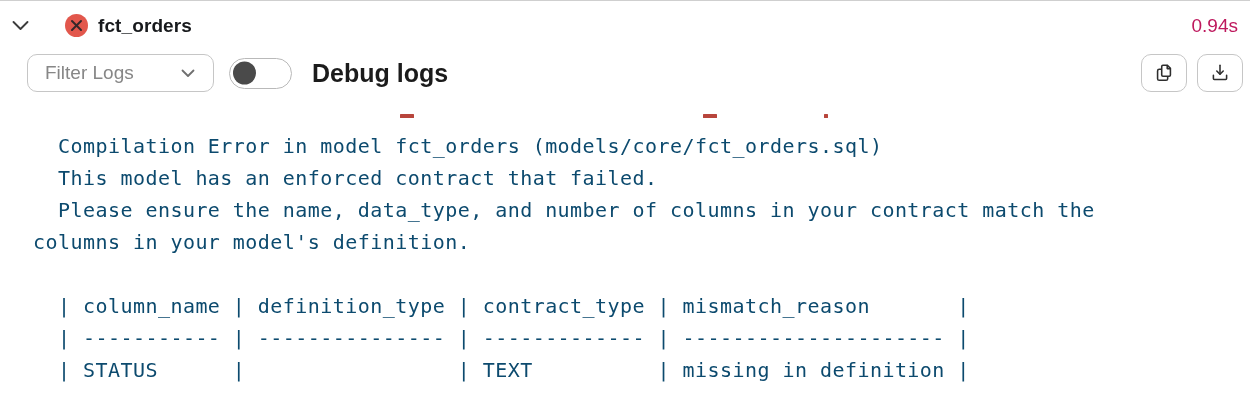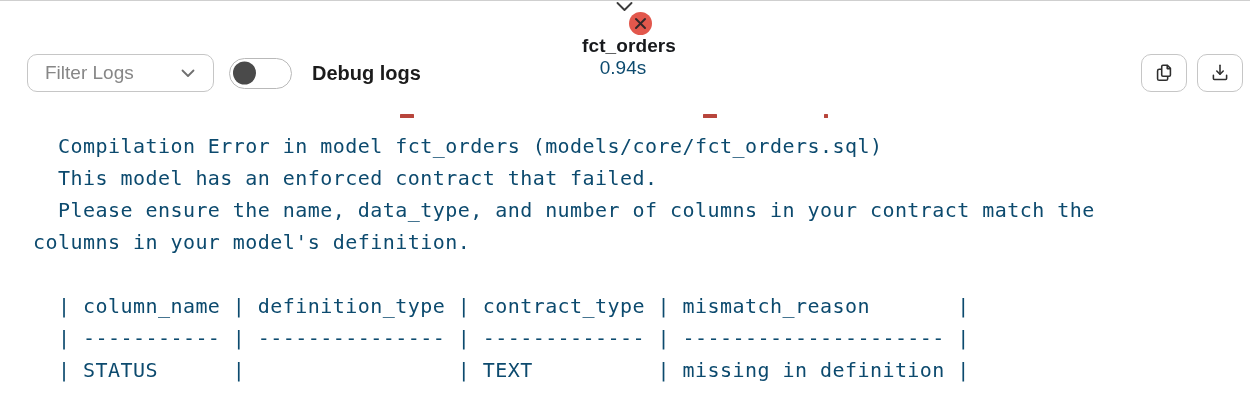--- a/index.html
+++ b/index.html
@@ -2,35 +2,35 @@
 <html><head>
 <meta charset="utf-8">
 <style>
   * { margin: 0; padding: 0; box-sizing: border-box; }
   html, body { background: #ffffff; }
   body { width: 1250px; height: 404px; font-family: "Liberation Sans", sans-serif; overflow: hidden; }
 
   .panel { position: relative; width: 1250px; height: 404px; background: #fff; border-top: 1px solid #cfcfcf; overflow: hidden; }
 
   
-  .header-row { height: 49px; display: flex; align-items: center; padding: 0 10px 0 8px; flex-direction: column; }
+  .header-row { height: 49px; display: flex; align-items: center; padding: 0 10px 0 8px; }
   .collapse-btn { width: 24px; height: 24px; border: none; background: transparent; display: flex; align-items: center; justify-content: center; cursor: pointer; color: #3c3c3c; }
   .status-badge { width: 23px; height: 23px; border-radius: 50%; background: #e2574c; margin-left: 33px; display: flex; align-items: center; justify-content: center; flex: none; }
   .run-title { margin-left: 10px; font-size: 19px; font-weight: 700; color: #17191c; letter-spacing: 0.1px; }
   .header-spacer { flex: 1; }
-  .run-duration { font-size: 19px; font-weight: 400; color: #0c4a6e; margin-right: 2px; text-align: right; }
+  .run-duration { font-size: 19px; font-weight: 400; color: #be185d; margin-right: 2px; text-align: right; }
 
   
   .toolbar-row { height: 46px; display: flex; align-items: center; padding: 0 7px 0 27px; }
   .filter-btn { width: 187px; height: 38px; border: 1.5px solid #c6c6c6; border-radius: 10px; background: #fff; display: flex; align-items: center; justify-content: space-between; padding: 0 18px 0 17px; cursor: pointer; }
   .filter-btn .label { font-size: 19px; color: #878787; font-weight: 500; }
   .filter-btn .chev { color: #6f6f6f; display: flex; }
   .toggle { margin-left: 15px; width: 63px; height: 31px; border: 1.5px solid #b9b9b9; border-radius: 17px; background: #fff; position: relative; cursor: pointer; flex: none; }
   .toggle .knob { position: absolute; left: 3px; top: 50%; transform: translateY(-50%); width: 23px; height: 23px; border-radius: 50%; background: #4a4a4a; }
-  .toggle-label { margin-left: 20px; font-size: 20px; font-weight: 700; color: #1b1b1b; }
+  .toggle-label { margin-left: 20px; font-size: 25px; font-weight: 700; color: #1b1b1b; }
   .toolbar-spacer { flex: 1; }
   .icon-btn { width: 46px; height: 38px; border: 1.5px solid #c6c6c6; border-radius: 10px; background: #fff; display: flex; align-items: center; justify-content: center; cursor: pointer; color: #2e2e2e; }
   .icon-btn + .icon-btn { margin-left: 10px; }
 
   
   .log-area { position: relative; height: 309px; display: flex; align-items: flex-start; padding: 34px 0 0 33px; overflow: hidden; }
   .clipped-red { position: absolute; top: 18px; left: 0; width: 100%; height: 4px; pointer-events: none; }
   .clipped-red i { position: absolute; top: 0; height: 3.5px; background: #b8453c; border-radius: 0.5px; }
   .clipped-red i:nth-child(1) { left: 400px; width: 14px; }
   .clipped-red i:nth-child(2) { left: 703px; width: 14px; }

